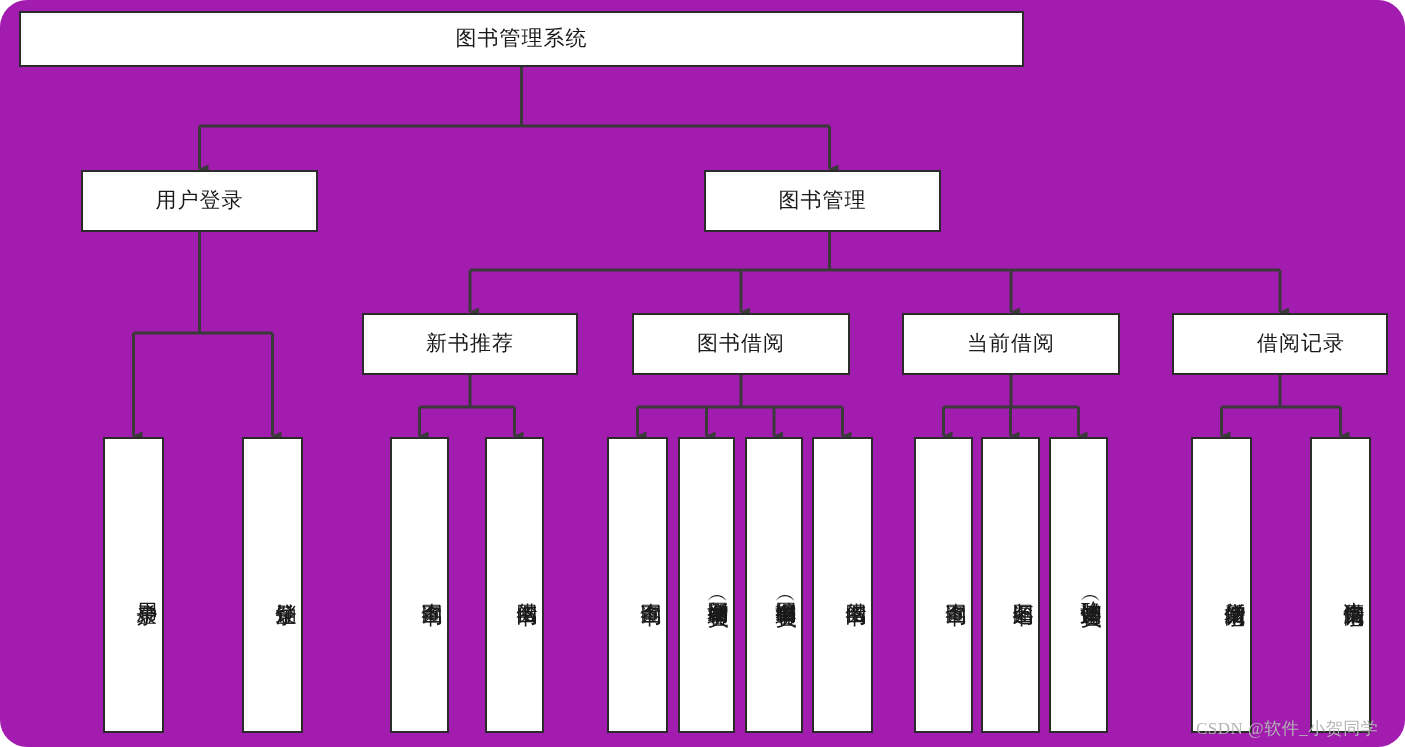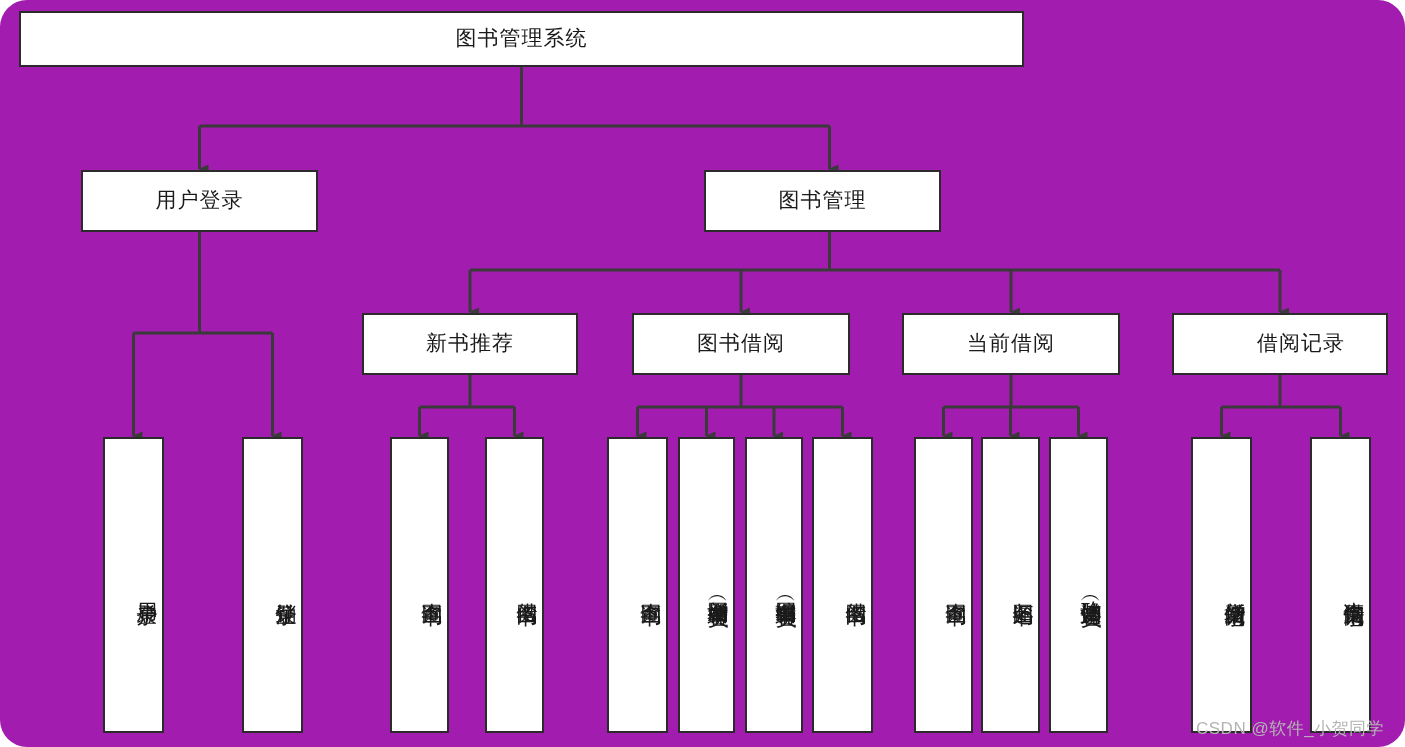--- a/index.html
+++ b/index.html
@@ -52,21 +52,21 @@
   .node.vert > span {
     display: block;
     text-align: left;
   }
   .watermark {
     position: absolute;
     font-size: 17px;
     color: #b4b4b4;
     letter-spacing: 0.5px;
     white-space: nowrap;
-    font-family: Liberation Sans, sans-serif;
+    font-family: Liberation Serif, serif;
     text-align: center;
   }
 </style>
 </head>
 <body>
 
 <div id="canvas">
   <svg id="wires" xmlns="http://www.w3.org/2000/svg">
     <defs>
       <marker id="arrowhead" markerWidth="9" markerHeight="10" refX="4.5" refY="9" orient="auto" markerUnits="userSpaceOnUse">

